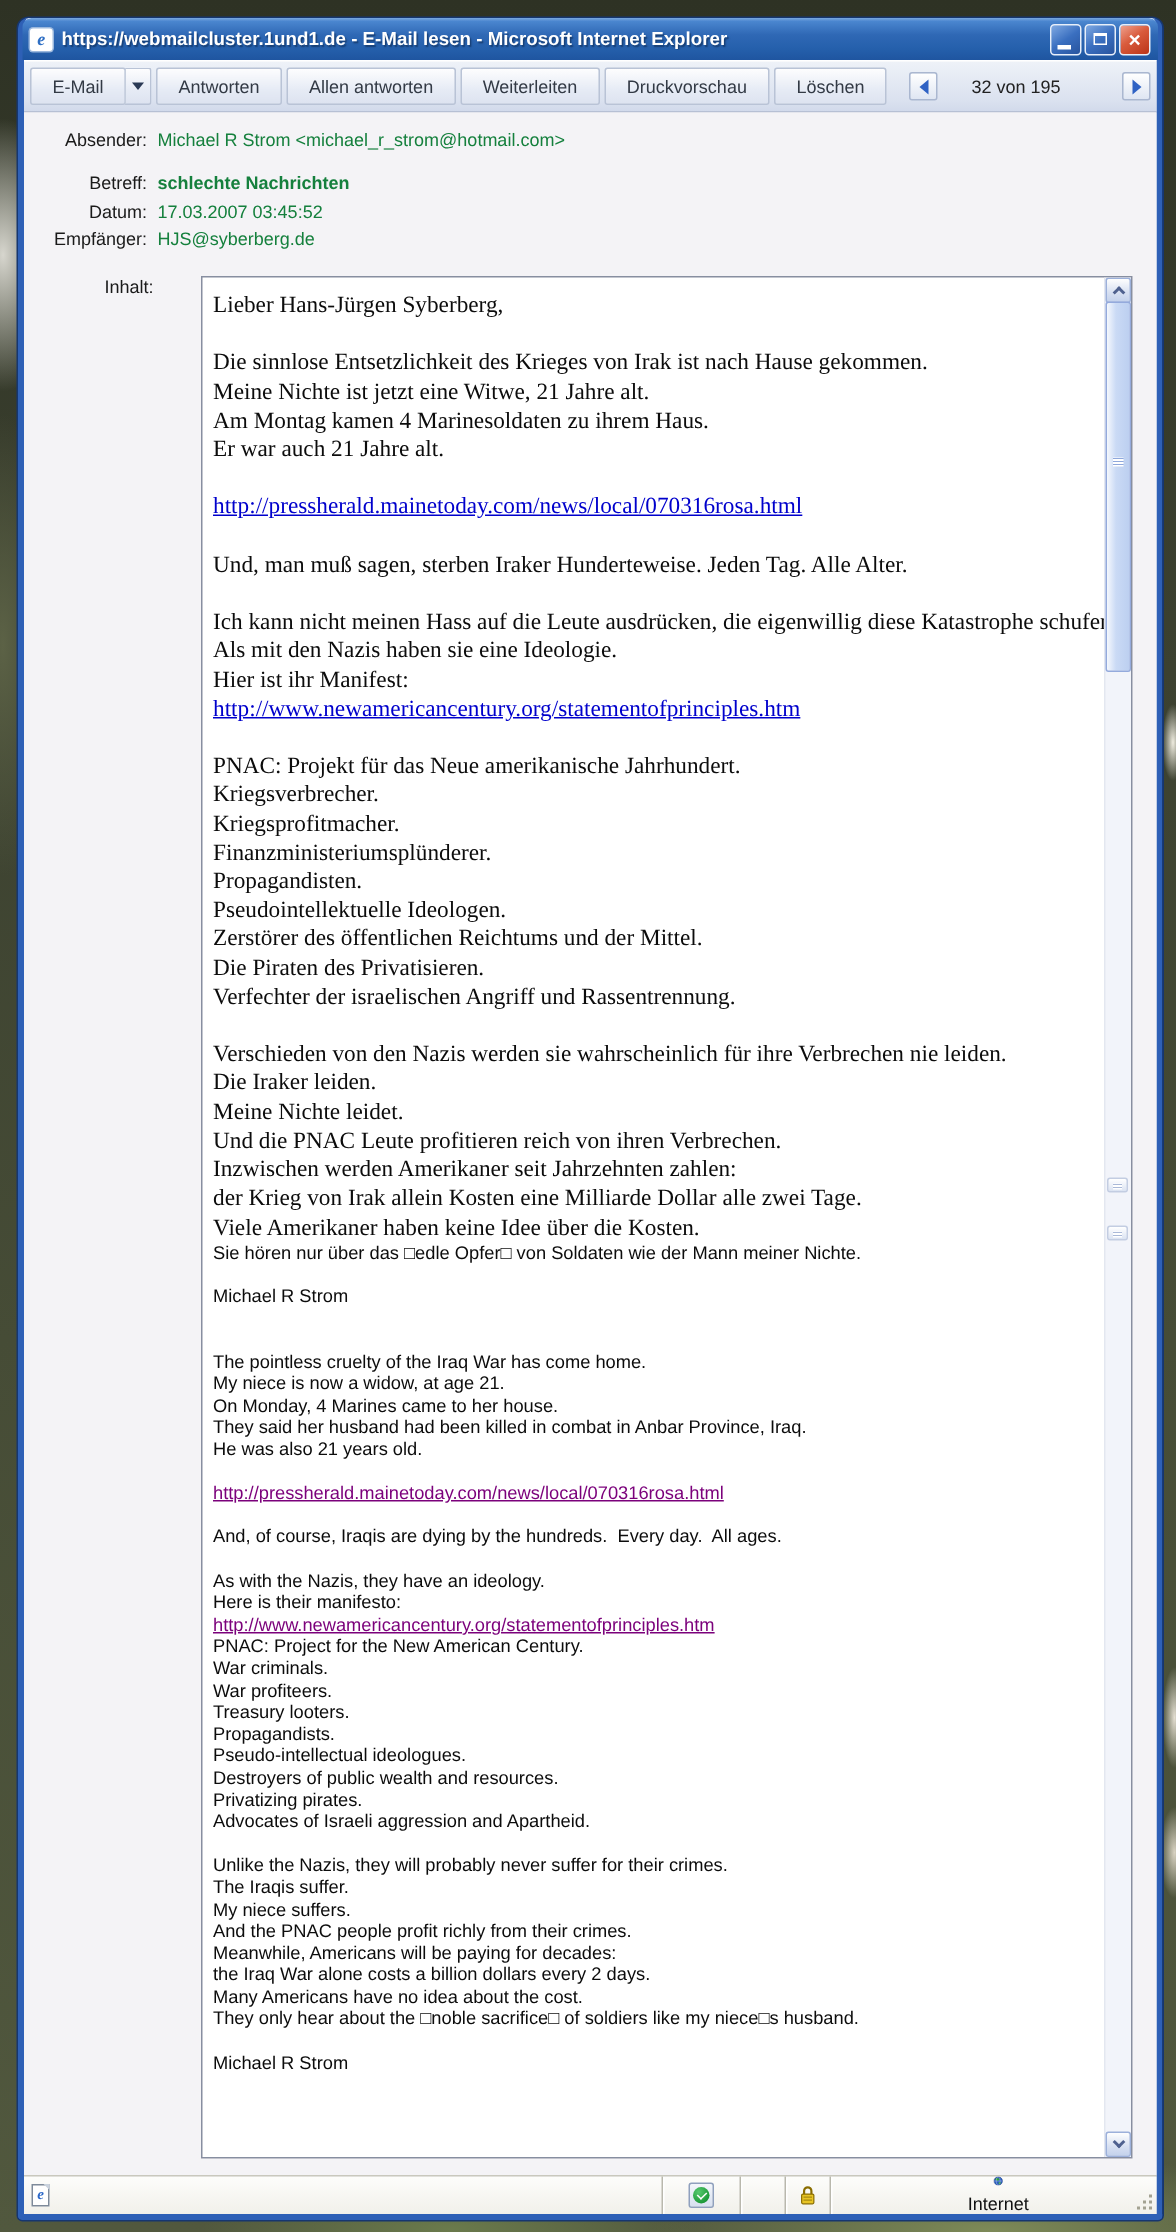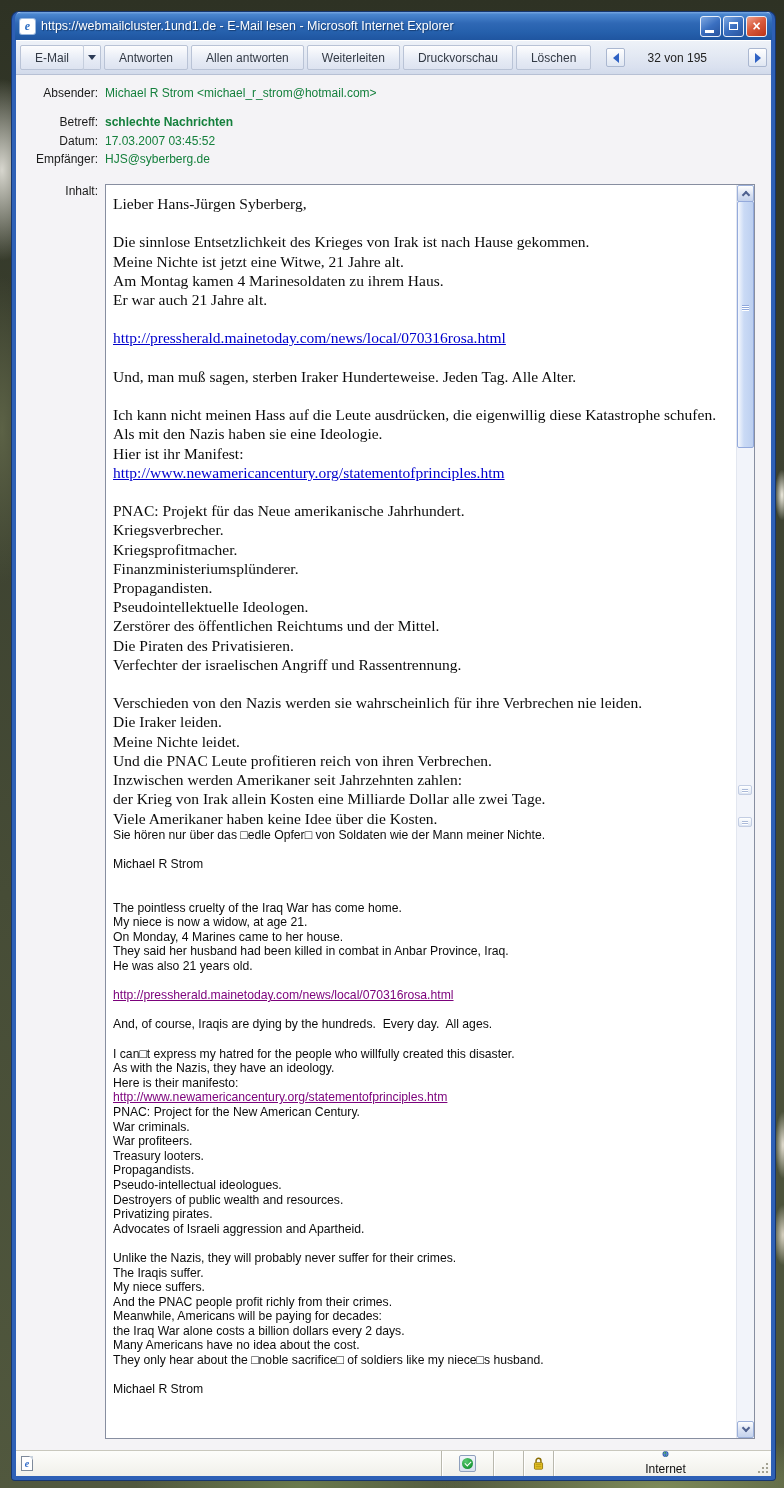--- a/index.html
+++ b/index.html
@@ -17,21 +17,21 @@
   
   .window{position:absolute;left:12px;top:12px;width:763px;height:1468px;box-sizing:border-box;
     border:4px solid #2e60b6;border-top:none;border-radius:7px 7px 3px 3px;
     box-shadow:0 0 0 1px #16366f;background:#f4f3f6;display:flex;flex-direction:column;}
   .titlebar{height:28px;flex:none;display:flex;align-items:center;padding:0 5px;
     border-radius:6px 6px 0 0;margin:0 -1px;
     background:linear-gradient(180deg,#7aa8e0 0%,#4a86cf 8%,#2f68b5 40%,#2560ac 72%,#1f55a0 100%);}
   .titlebar-icon{width:15px;height:15px;flex:none;background:#fff;border-radius:2px;
     box-shadow:0 0 0 1px #9bb8dd;text-align:center;}
   .titlebar-icon span{display:block;color:#2f6fc4;font:italic bold 12px/15px "Liberation Serif",serif;}
-  .title-text{flex:1;margin-left:6px;color:#fff;font-weight:normal;font-size:12.5px;
+  .title-text{flex:1;margin-left:6px;color:#fff;font-weight:bold;font-size:12.5px;
     text-shadow:1px 1px 1px #163d72;white-space:nowrap;overflow:hidden;}
   .win-controls{display:flex;gap:2px;flex:none;}
   .win-btn{width:21px;height:21px;box-sizing:border-box;border:1px solid #e8effa;border-radius:3px;
     position:relative;display:flex;align-items:center;justify-content:center;cursor:default;}
   .win-btn.min,.win-btn.max{background:linear-gradient(145deg,#7fa9e2,#3a6fc0 50%,#28549e);}
   .win-btn.close{background:linear-gradient(145deg,#efa28f,#d95b3c 45%,#bb3418);}
   .glyph-min{position:absolute;left:4px;bottom:3px;width:9px;height:3px;background:#fff;}
   .glyph-max{width:9px;height:8px;box-sizing:border-box;border:1px solid #fff;border-top:2px solid #fff;}
   .glyph-x{color:#fff;font-weight:bold;font-size:14px;line-height:1;}
   
@@ -58,21 +58,21 @@
   .page{flex:1;position:relative;background:#f4f3f6;}
   .headers{position:absolute;left:0;top:11px;right:16px;}
   .hrow{display:flex;}
   .hrow:nth-child(1){margin-bottom:14px;}
   .hrow:nth-child(2){margin-bottom:4px;}
   .hrow:nth-child(3){margin-bottom:3px;}
   .hlabel{width:82px;flex:none;text-align:right;font-size:12px;line-height:15px;color:#1a1a1a;}
   .hvalue{margin-left:7px;font-size:12px;line-height:15px;color:#15803d;white-space:pre;}
   .hvalue.bold{font-weight:bold;}
   .content-row{position:absolute;left:0;top:109px;right:16px;bottom:11px;display:flex;align-items:stretch;}
-  .content-label{width:82px;flex:none;text-align:right;font-size:12px;line-height:15px;color:#1a1a1a;}
+  .content-label{width:82px;flex:none;text-align:center;font-size:12px;line-height:15px;color:#1a1a1a;padding-left:29px;}
   .content-box{flex:1;margin-left:7px;position:relative;background:#fff;border:1px solid #878ea0;overflow:hidden;}
   .body-text{position:absolute;top:0;left:0;right:18px;bottom:0;padding:9px 2px 0 7px;overflow:hidden;}
   .line{white-space:pre;color:#0c0c0c;}
   .line.serif{font-family:"Liberation Serif","DejaVu Serif",serif;font-size:15.5px;line-height:19.2px;}
   .line.sans{font-family:"Liberation Sans","DejaVu Sans",sans-serif;font-size:12.2px;line-height:14.6px;}
   .line a{}
   .line a.blue{color:#0000cc;}
   .line a.purple{color:#7b017b;}
   
   .vscrollbar{position:absolute;top:0;right:0;bottom:0;width:17px;background:#f2f4fa;border-left:1px solid #e3e7f0;}
@@ -241,21 +241,20 @@
               <div class="line sans">The pointless cruelty of the Iraq War has come home.</div>
               <div class="line sans">My niece is now a widow, at age 21.</div>
               <div class="line sans">On Monday, 4 Marines came to her house.</div>
               <div class="line sans">They said her husband had been killed in combat in Anbar Province, Iraq.</div>
               <div class="line sans">He was also 21 years old.</div>
               <div class="line sans">&nbsp;</div>
               <div class="line sans"><a class="purple" href="#">http://pressherald.mainetoday.com/news/local/070316rosa.html</a></div>
               <div class="line sans">&nbsp;</div>
               <div class="line sans">And, of course, Iraqis are dying by the hundreds.  Every day.  All ages.</div>
               <div class="line sans">&nbsp;</div>
-              <div class="line sans">I can□t express my hatred for the people who willfully created this disaster.</div>
               <div class="line sans">As with the Nazis, they have an ideology.</div>
               <div class="line sans">Here is their manifesto:</div>
               <div class="line sans"><a class="purple" href="#">http://www.newamericancentury.org/statementofprinciples.htm</a></div>
               <div class="line sans">PNAC: Project for the New American Century.</div>
               <div class="line sans">War criminals.</div>
               <div class="line sans">War profiteers.</div>
               <div class="line sans">Treasury looters.</div>
               <div class="line sans">Propagandists.</div>
               <div class="line sans">Pseudo-intellectual ideologues.</div>
               <div class="line sans">Destroyers of public wealth and resources.</div>

